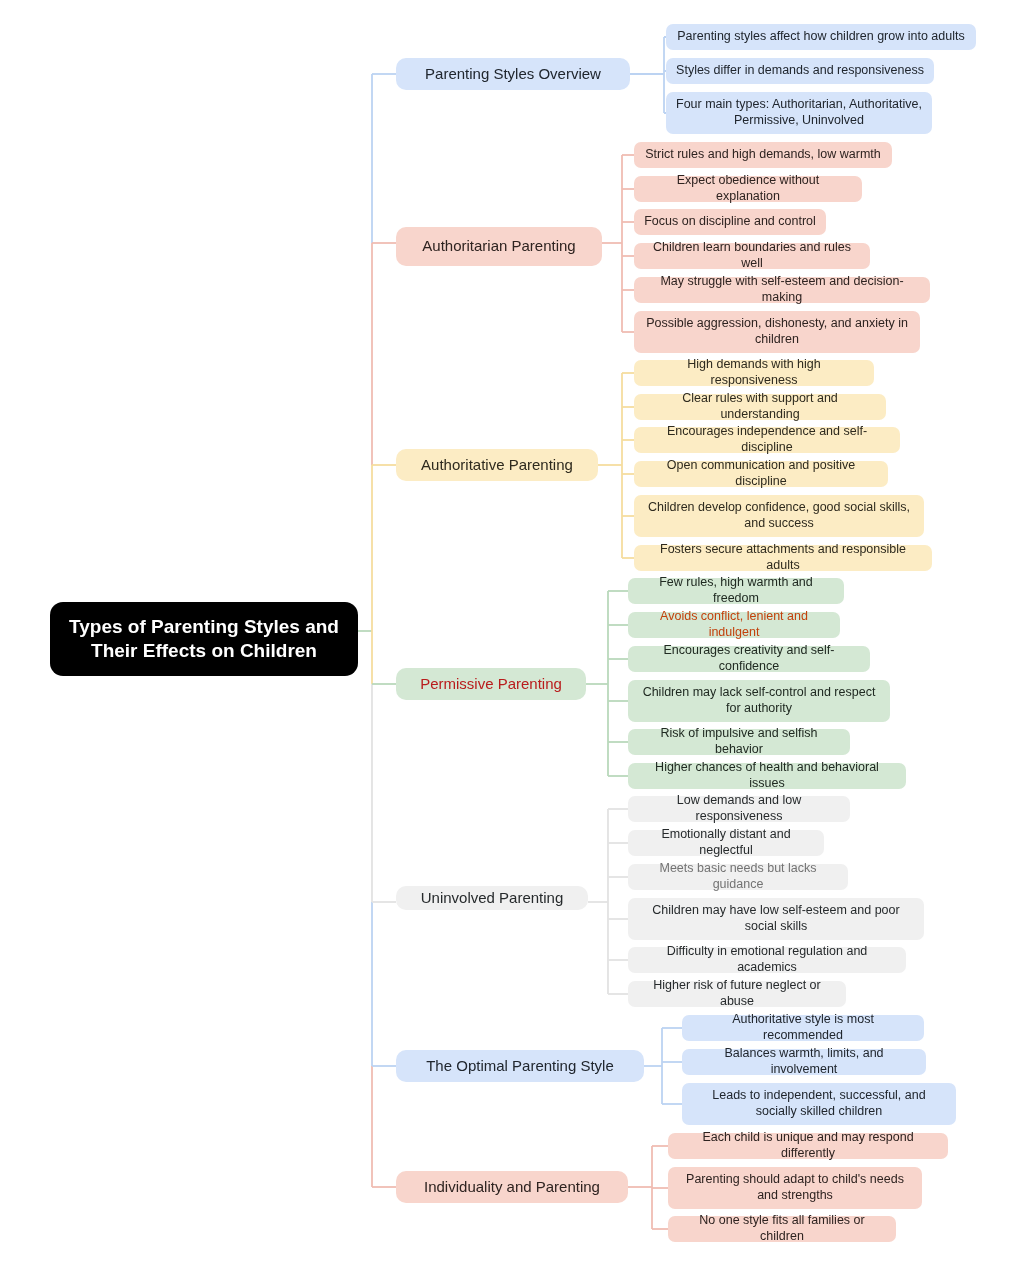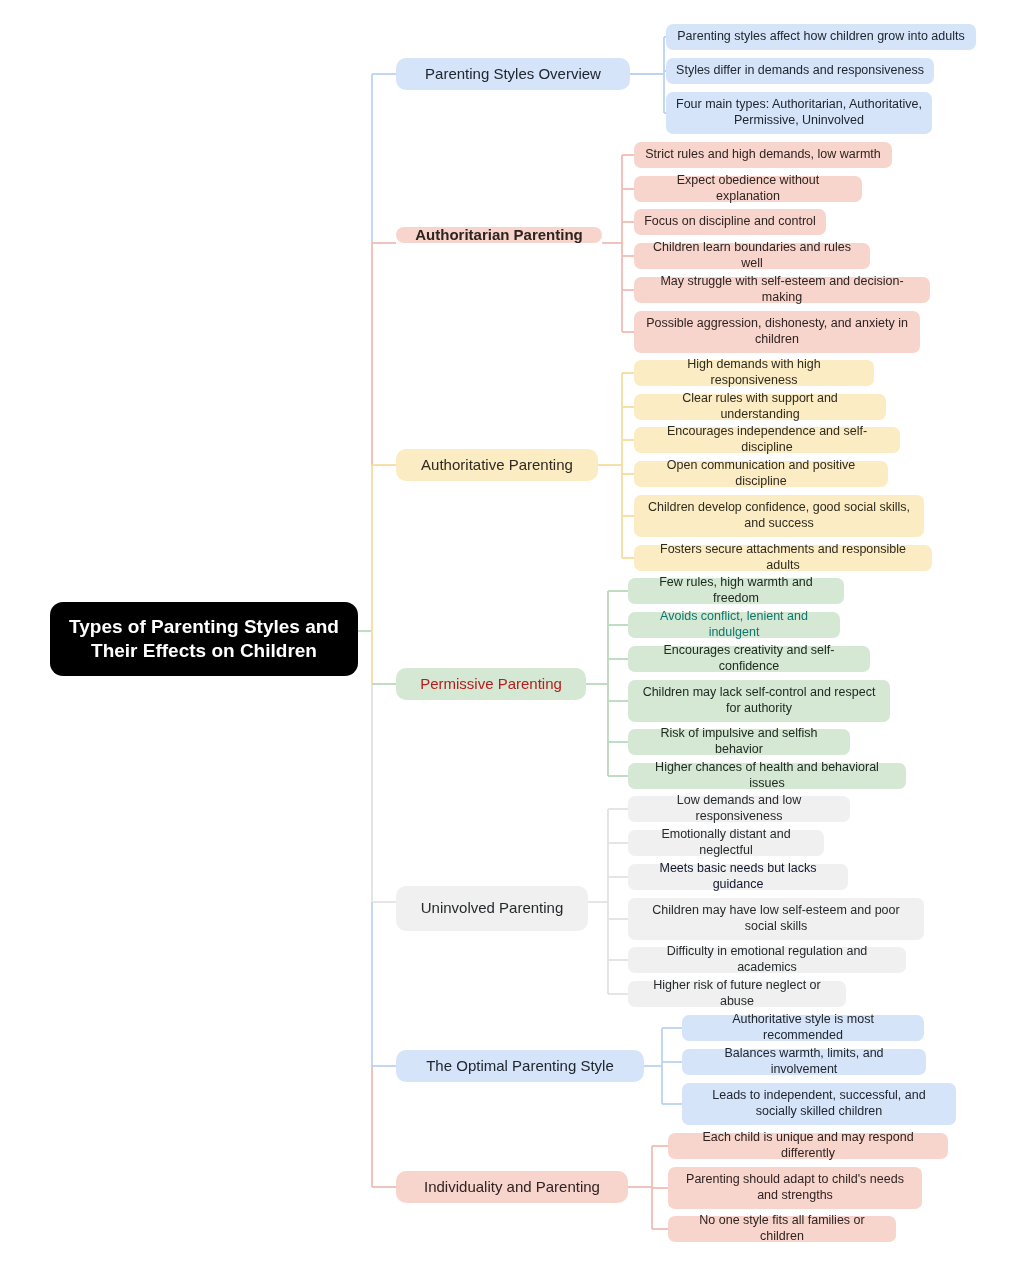--- a/index.html
+++ b/index.html
@@ -130,21 +130,21 @@
     </div>
     <div class="node leaf-node" style="left: 666px; top: 24px; width: 310px; height: 26px; background: rgb(214, 228, 250); color: rgb(32, 38, 46);">
       <span>Parenting styles affect how children grow into adults</span>
     </div>
     <div class="node leaf-node" style="left: 666px; top: 58px; width: 268px; height: 26px; background: rgb(214, 228, 250); color: rgb(32, 38, 46);">
       <span>Styles differ in demands and responsiveness</span>
     </div>
     <div class="node leaf-node" style="left: 666px; top: 92px; width: 266px; height: 42px; background: rgb(214, 228, 250); color: rgb(32, 38, 46);">
       <span>Four main types: Authoritarian, Authoritative, Permissive, Uninvolved</span>
     </div>
-    <div class="node branch-node" style="left: 396px; top: 227px; width: 206px; height: 16px; background: rgb(248, 213, 204); color: rgb(46, 35, 32); font-weight: bold;">
+    <div class="node branch-node" style="left: 396px; top: 227px; width: 206px; height: 39px; background: rgb(248, 213, 204); color: rgb(46, 35, 32);">
       <span>Authoritarian Parenting</span>
     </div>
     <div class="node leaf-node" style="left: 634px; top: 142px; width: 258px; height: 26px; background: rgb(248, 213, 204); color: rgb(46, 35, 32);">
       <span>Strict rules and high demands, low warmth</span>
     </div>
     <div class="node leaf-node" style="left: 634px; top: 176px; width: 228px; height: 26px; background: rgb(248, 213, 204); color: rgb(46, 35, 32);">
       <span>Expect obedience without explanation</span>
     </div>
     <div class="node leaf-node" style="left: 634px; top: 209px; width: 192px; height: 26px; background: rgb(248, 213, 204); color: rgb(46, 35, 32);">
       <span>Focus on discipline and control</span>
@@ -178,45 +178,45 @@
     </div>
     <div class="node leaf-node" style="left: 634px; top: 545px; width: 298px; height: 26px; background: rgb(252, 236, 196); color: rgb(46, 42, 30);">
       <span>Fosters secure attachments and responsible adults</span>
     </div>
     <div class="node branch-node" style="left: 396px; top: 668px; width: 190px; height: 32px; background: rgb(212, 232, 212); color: #b91c1c;">
       <span>Permissive Parenting</span>
     </div>
     <div class="node leaf-node" style="left: 628px; top: 578px; width: 216px; height: 26px; background: rgb(212, 232, 212); color: rgb(32, 42, 34);">
       <span>Few rules, high warmth and freedom</span>
     </div>
-    <div class="node leaf-node" style="left: 628px; top: 612px; width: 212px; height: 26px; background: rgb(212, 232, 212); color: #0f766e;">
+    <div class="node leaf-node" style="left: 628px; top: 612px; width: 212px; height: 26px; background: rgb(212, 232, 212); color: #c2410c;">
       <span>Avoids conflict, lenient and indulgent</span>
     </div>
     <div class="node leaf-node" style="left: 628px; top: 646px; width: 242px; height: 26px; background: rgb(212, 232, 212); color: rgb(32, 42, 34);">
       <span>Encourages creativity and self-confidence</span>
     </div>
     <div class="node leaf-node" style="left: 628px; top: 680px; width: 262px; height: 42px; background: rgb(212, 232, 212); color: rgb(32, 42, 34);">
       <span>Children may lack self-control and respect for authority</span>
     </div>
     <div class="node leaf-node" style="left: 628px; top: 729px; width: 222px; height: 26px; background: rgb(212, 232, 212); color: rgb(32, 42, 34);">
       <span>Risk of impulsive and selfish behavior</span>
     </div>
     <div class="node leaf-node" style="left: 628px; top: 763px; width: 278px; height: 26px; background: rgb(212, 232, 212); color: rgb(32, 42, 34);">
       <span>Higher chances of health and behavioral issues</span>
     </div>
-    <div class="node branch-node" style="left: 396px; top: 886px; width: 192px; height: 45px; background: rgb(240, 240, 240); color: rgb(38, 42, 44);">
+    <div class="node branch-node" style="left: 396px; top: 886px; width: 192px; height: 24px; background: rgb(240, 240, 240); color: rgb(38, 42, 44);">
       <span>Uninvolved Parenting</span>
     </div>
     <div class="node leaf-node" style="left: 628px; top: 796px; width: 222px; height: 26px; background: rgb(240, 240, 240); color: rgb(38, 42, 44);">
       <span>Low demands and low responsiveness</span>
     </div>
     <div class="node leaf-node" style="left: 628px; top: 830px; width: 196px; height: 26px; background: rgb(240, 240, 240); color: rgb(38, 42, 44);">
       <span>Emotionally distant and neglectful</span>
     </div>
-    <div class="node leaf-node" style="left: 628px; top: 864px; width: 220px; height: 26px; background: rgb(240, 240, 240); color: #0f172a;">
+    <div class="node leaf-node" style="left: 628px; top: 864px; width: 220px; height: 26px; background: rgb(240, 240, 240); color: #737373;">
       <span>Meets basic needs but lacks guidance</span>
     </div>
     <div class="node leaf-node" style="left: 628px; top: 898px; width: 296px; height: 42px; background: rgb(240, 240, 240); color: rgb(38, 42, 44);">
       <span>Children may have low self-esteem and poor social skills</span>
     </div>
     <div class="node leaf-node" style="left: 628px; top: 947px; width: 278px; height: 26px; background: rgb(240, 240, 240); color: rgb(38, 42, 44);">
       <span>Difficulty in emotional regulation and academics</span>
     </div>
     <div class="node leaf-node" style="left: 628px; top: 981px; width: 218px; height: 26px; background: rgb(240, 240, 240); color: rgb(38, 42, 44);">
       <span>Higher risk of future neglect or abuse</span>

